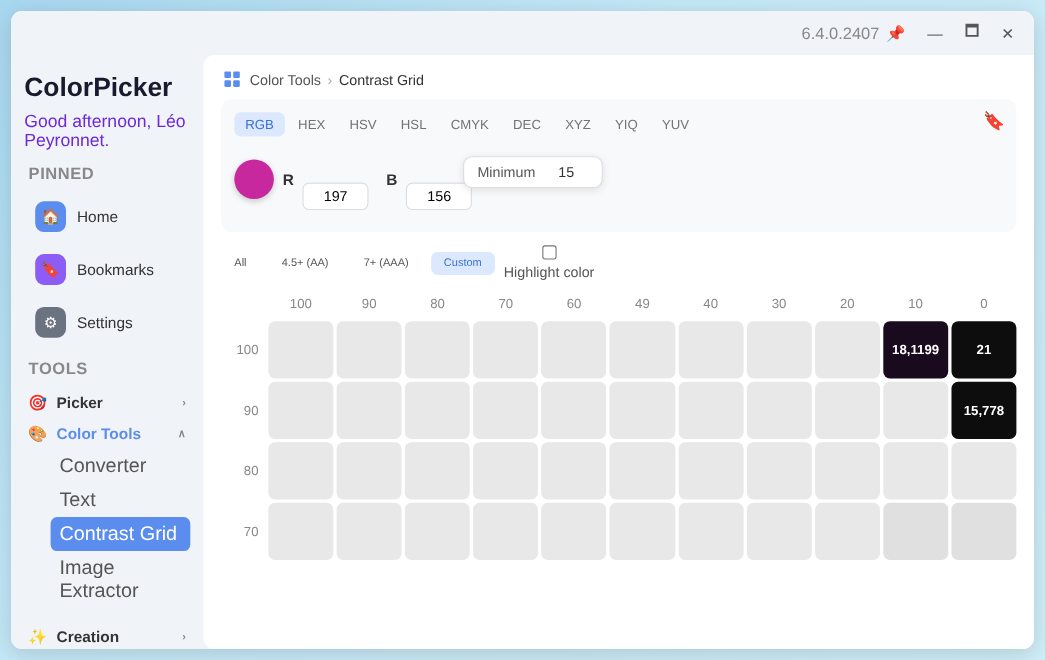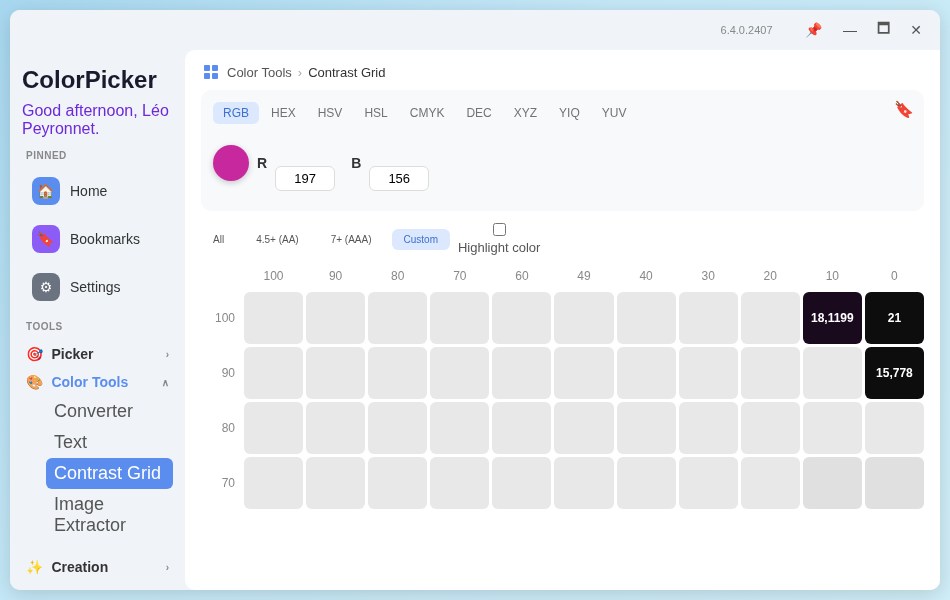--- a/index.html
+++ b/index.html
@@ -29,23 +29,23 @@
 
     .title-bar {
       display: flex;
       justify-content: flex-end;
       align-items: center;
       padding: 6px 12px;
       background: #f0f4f8;
       min-height: 36px;
     }
     .title-bar-version {
-      font-size: 11px;
+      font-size: 15px;
       color: #888;
-      margin-right: 27px;
+      margin-right: 0;
     }
     .title-bar-controls {
       display: flex;
       gap: 8px;
       align-items: center;
     }
     .title-btn {
       background: none;
       border: none;
       cursor: pointer;
@@ -78,21 +78,21 @@
       color: #1a1a2e;
       margin-bottom: 4px;
     }
     .app-greeting {
       font-size: 16px;
       color: #6d28d9;
       margin-bottom: 0;
     }
 
     .section-label {
-      font-size: 10px;
+      font-size: 15px;
       color: #888;
       font-weight: 600;
       text-transform: uppercase;
       letter-spacing: 0.5px;
       margin-top: 8px;
       margin-bottom: 4px;
       padding-left: 4px;
     }
 
     .nav-item {
@@ -459,20 +459,24 @@
           <button class="format-tab">XYZ</button>
           <button class="format-tab">YIQ</button>
           <button class="format-tab">YUV</button>
         </div>
 
         <div class="color-input-row">
           <div class="color-swatch"></div>
           <span class="rgb-label">R</span>
           <input class="rgb-value-input" value="197" style="">
 
+          <div class="minimum-tooltip">
+            <span>Minimum</span>
+            <input value="15" style="">
+          </div>
           <span class="b-label">B</span>
           <input class="rgb-value-input" value="156" style="">
         </div>
       </div>
 
       <div class="filter-row">
         <button class="filter-btn">All</button>
         <button class="filter-btn">4.5+ (AA)</button>
         <button class="filter-btn">7+ (AAA)</button>
         <button class="filter-btn active">Custom</button>

